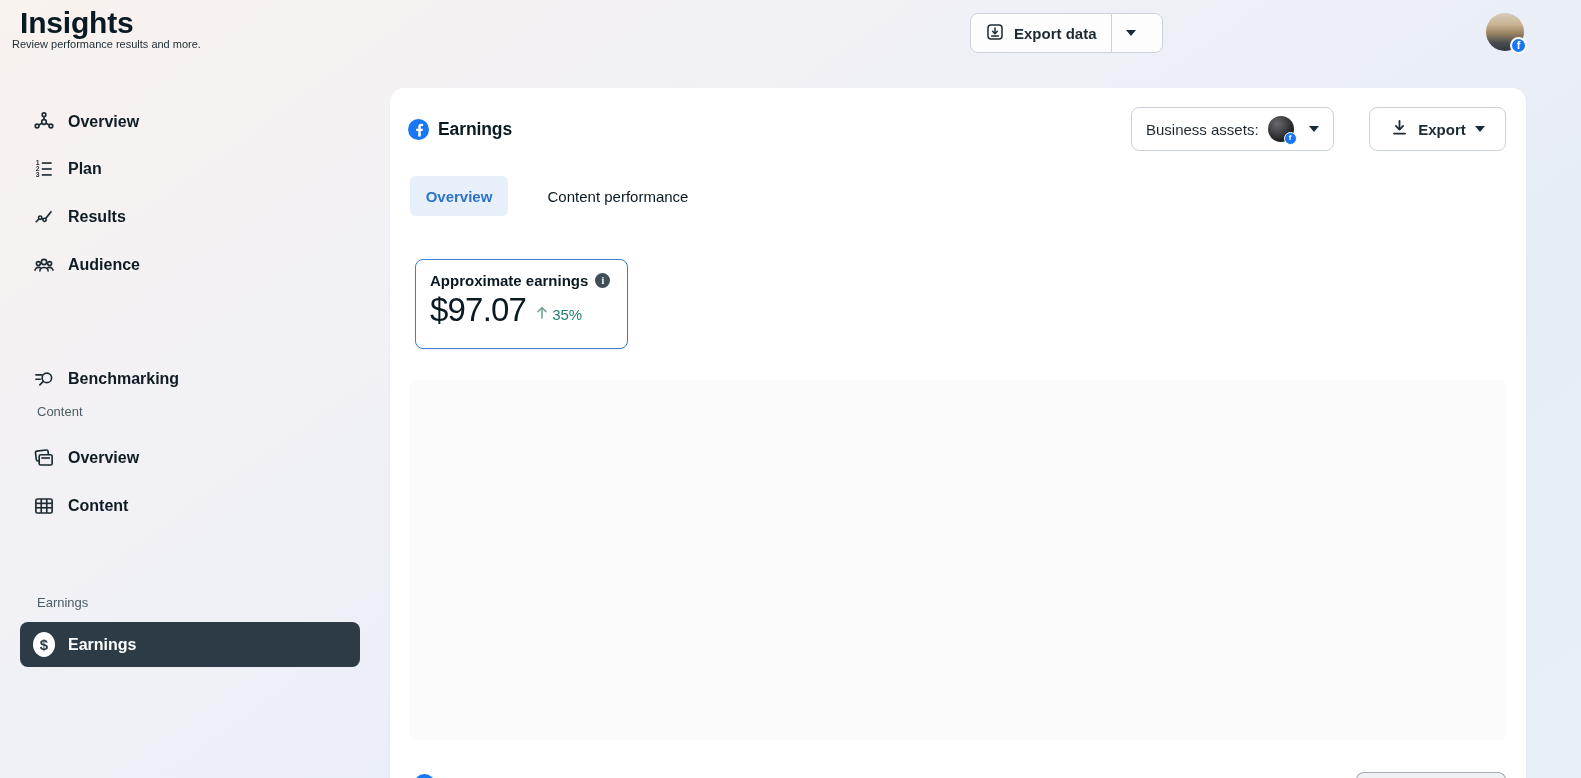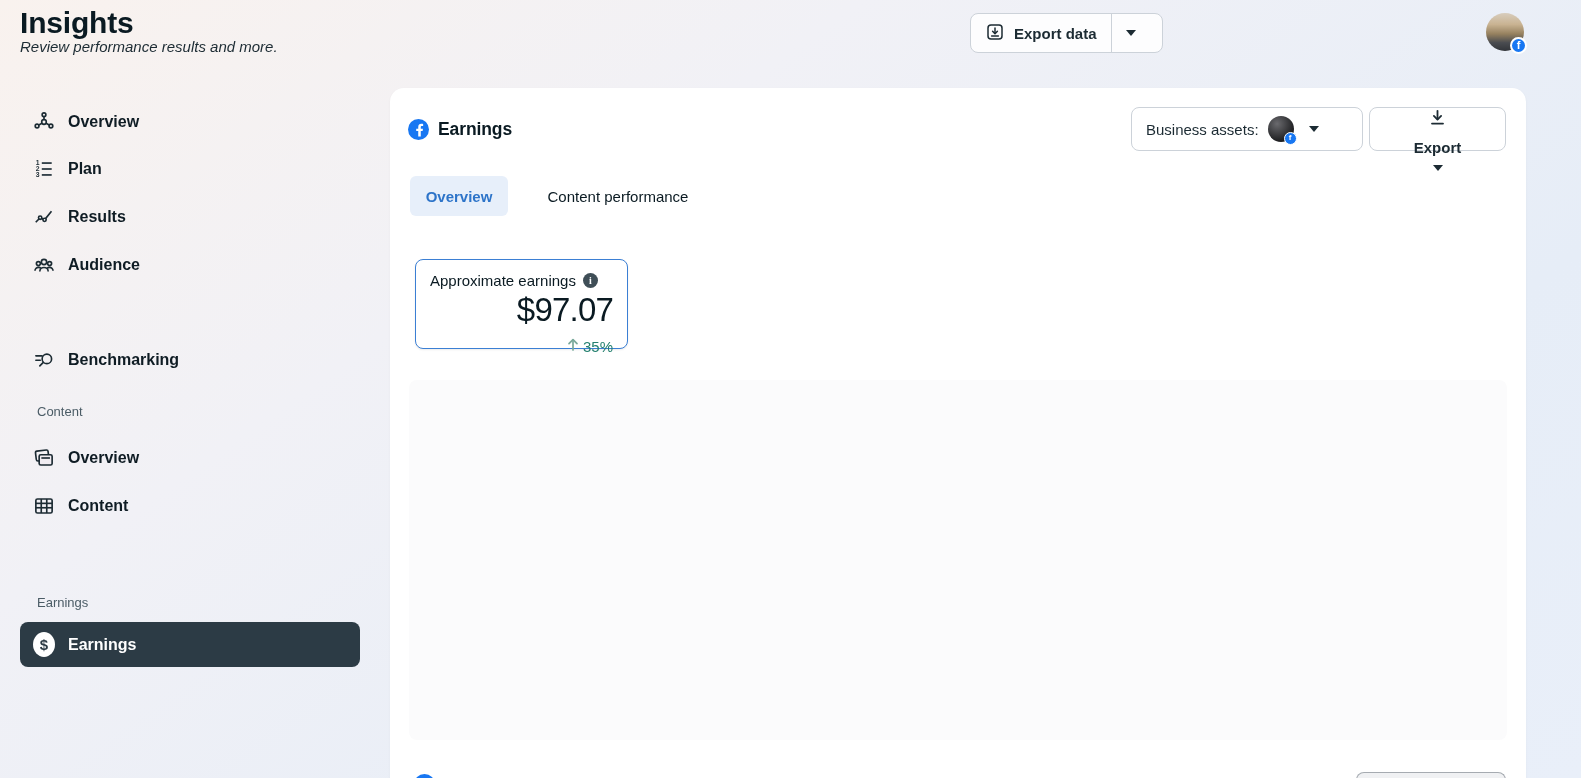--- a/index.html
+++ b/index.html
@@ -7,21 +7,21 @@
   body {
     font-family: "Liberation Sans", "DejaVu Sans", sans-serif;
     color: var(--text-primary, #0a1a22);
   }
   #app {
     position:relative; width:1581px; height:778px; overflow:hidden;
     background: linear-gradient(145deg, #f9f2ee 0%, #f1f1f6 32%, #e6edf7 72%, #e9eff9 100%);
   }
   
   .page-title { position:absolute; left:20px; top:6px; font-size:30px; font-weight:700; letter-spacing:-0.2px; }
-  .page-subtitle { position:absolute; left:20px; top:38px; font-size:15px; color:#1c2b33;font-style:italic; }
+  .page-subtitle { position:absolute; left:12px; top:38px; font-size:11px; color:#1c2b33; }
   .hbtn {
     position:absolute; top:13px; height:40px; display:flex; align-items:center;
     background:#fdfdfe; border:1px solid #ccd2d9; border-radius:8px;
     font-size:15px; font-weight:600; color:#1c2b33; cursor:pointer;
   }
   .hbtn svg { flex:0 0 auto; }
   .split-main { display:flex; align-items:center; gap:9px; padding:0 14px; height:100%; }
   .split-divider { width:1px; height:100%; background:#ccd2d9; }
   .split-caret { width:39px; height:100%; display:flex; align-items:center; justify-content:center; }
   .caret { width:0; height:0; border-left:5.5px solid transparent; border-right:5.5px solid transparent; border-top:6.5px solid #1c2b33; }
@@ -60,46 +60,46 @@
     background:#fff; border-radius:14px 14px 0 0; box-shadow:0 1px 3px rgba(0,0,0,0.04);
   }
   .fb-circle { display:inline-flex; }
   .main-heading-row { position:absolute; left:408px; top:119px; display:flex; align-items:center; gap:9px; }
   .main-heading { font-size:17.5px; font-weight:700; letter-spacing:-0.1px; }
   .tbtn {
     position:absolute; top:107px; height:44px; display:flex; align-items:center;
     background:#fff; border:1px solid #ccd2d9; border-radius:8px;
     font-size:15px; color:#1c2b33; cursor:pointer;
   }
-  #business-assets-btn { left:1131px; width:232px; padding:0 14px; gap:9px; font-weight:500; }
-  #export-btn { left:1369px; width:137px; padding:0 16px; gap:9px; font-weight:600; justify-content:flex-start;flex-direction:column; }
+  #business-assets-btn { left:1131px; width:203px; padding:0 14px; gap:9px; font-weight:500; }
+  #export-btn { left:1369px; width:137px; padding:0 16px; gap:9px; font-weight:600; justify-content:center; }
   .mini-avatar {
     position:relative; width:26px; height:26px; border-radius:50%;
     background: radial-gradient(circle at 35% 30%, #6a6a6e, #1c1d1f 72%);
   }
   .mini-avatar .fb-badge { width:13px; height:13px; font-size:8px; line-height:9px; right:-3px; bottom:-3px; border-width:1.5px; }
   .tab {
     position:absolute; top:176px; height:40px; display:flex; align-items:center; justify-content:center;
     font-size:15px; cursor:pointer; border-radius:6px; color:#0a1a22; font-weight:500;
   }
   #tab-overview { left:410px; width:98px; background:var(--tab-active-bg,#e7effa); color:var(--tab-active-text,#2d74c9); font-weight:600; }
   #tab-content-monetization { left:533px; width:170px; }
   .metric-card {
     position:absolute; left:415px; top:259px; width:213px; height:90px;
     background:#fff; border:1.5px solid var(--accent-blue,#3b7fd4); border-radius:8px;
     padding:12px 14px 10px 14px; cursor:pointer; box-shadow:0 1px 2px rgba(0,0,0,0.08);
   }
   .metric-title-row { display:flex; align-items:center; gap:7px; }
-  .metric-title { font-size:15px; font-weight:400; }
+  .metric-title { font-size:15px; font-weight:700; }
   .info-dot {
     width:15px; height:15px; border-radius:50%; background:#3f4e57; color:#fff;
     font-size:10px; font-weight:700; display:flex; align-items:center; justify-content:center;
     font-family:"Liberation Serif","DejaVu Serif",serif;
   }
-  .metric-value-row { display:flex; align-items:flex-end; gap:9px; margin-top:3px;flex-direction:column; }
+  .metric-value-row { display:flex; align-items:flex-end; gap:9px; margin-top:3px; }
   .metric-value { font-size:33px; font-weight:400; letter-spacing:-0.8px; line-height:1.1; }
   .metric-trend { display:flex; align-items:center; gap:3px; margin-bottom:5px; color:var(--trend-green,#24806f); font-size:15px; }
   .chart-area {
     position:absolute; left:409px; top:380px; width:1098px; height:360px;
     background:#fbfbfc; border-radius:8px;
   }
   .below-fb-sliver {
     position:absolute; left:414px; top:774px; width:21px; height:21px; border-radius:50%;
     background: var(--facebook-blue,#1877f2);
   }
@@ -194,21 +194,21 @@
         <svg width="22" height="22" viewBox="0 0 20 20">
           <g fill="none" stroke="currentColor" stroke-width="1.5">
             <polyline points="2.5,14.8 6.5,10.6 10.5,12.6 16.8,4.8"></polyline>
             <circle cx="6.5" cy="10.6" r="1.5" fill="#fff"></circle>
             <circle cx="10.5" cy="12.6" r="1.5" fill="#fff"></circle>
           </g>
         </svg>
       </span>
     <span class="lbl">Results</span>
   </div>
-  <div class="side-item" style="top:336px">
+  <div class="side-item" style="top:355px">
     <span class="icn">
         <svg width="22" height="22" viewBox="0 0 20 20">
           <g fill="none" stroke="currentColor" stroke-width="1.5" stroke-linecap="round">
             <line x1="2.6" y1="6.2" x2="8.2" y2="6.2"></line>
             <line x1="2.6" y1="10.2" x2="6.6" y2="10.2"></line>
             <circle cx="12.6" cy="9" r="4.3"></circle>
             <line x1="9.4" y1="12.2" x2="6.2" y2="15.4"></line>
           </g>
         </svg>
       </span>

